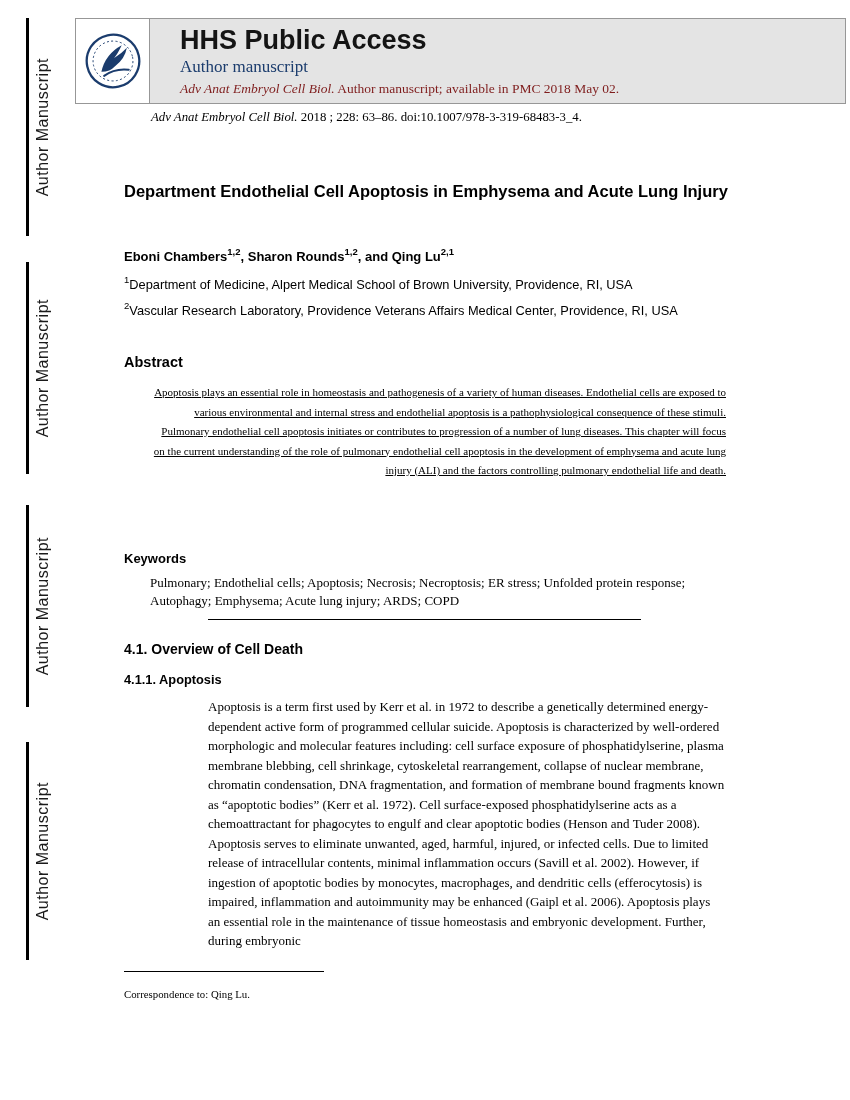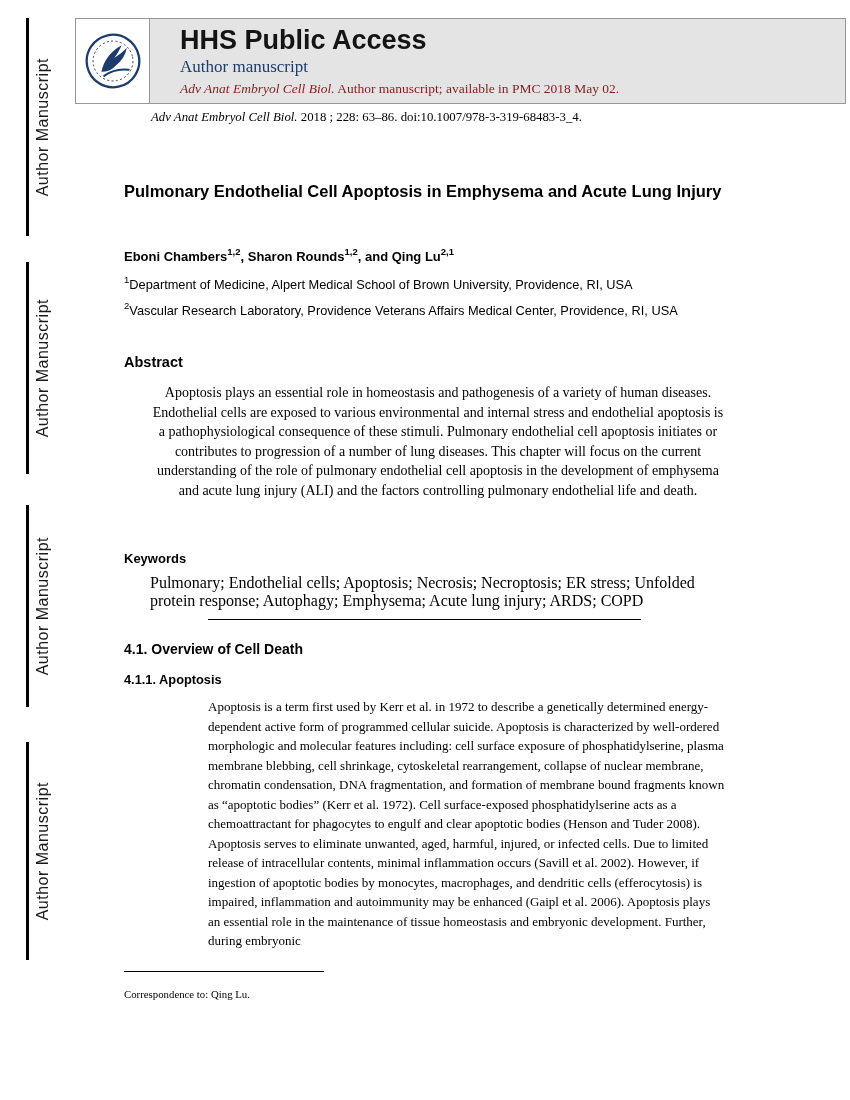--- a/index.html
+++ b/index.html
@@ -64,29 +64,29 @@
   .affil1 { top:271px; }
   .affil2 { top:297px; }
 
   
   .h-abstract {
     position:absolute; left:124px; top:354px;
     font-family:"Liberation Sans", sans-serif; font-weight:bold; font-size:14.5px;
   }
   .abstract-body {
     position:absolute; left:150px; top:383px; width:576px;
-    font-size:14px; line-height:19.5px; text-align:center;
+    font-size:11px; line-height:19.5px; text-align:right;text-decoration:underline;
   }
   .h-keywords {
     position:absolute; left:124px; top:551px;
     font-family:"Liberation Sans", sans-serif; font-weight:bold; font-size:13px;
   }
   .keywords-body {
     position:absolute; left:150px; top:574px; width:576px;
-    font-size:16px; line-height:18px;
+    font-size:13px; line-height:18px;
   }
   .kw-rule { position:absolute; left:208px; top:619px; width:433px; border-top:1.3px solid #000; }
 
   
   .h-section {
     position:absolute; left:124px; top:641px;
     font-family:"Liberation Sans", sans-serif; font-weight:bold; font-size:14px;
   }
   .h-subsection {
     position:absolute; left:124px; top:672px;
@@ -136,21 +136,21 @@
     <div class="hdr-title">HHS Public Access</div>
     <div class="hdr-sub">Author manuscript</div>
     <div class="hdr-cite"><span class="italic">Adv Anat Embryol Cell Biol.</span><span> Author manuscript; available in PMC 2018 May 02.</span></div>
   </div>
 </div>
 
 <div class="pub">
   <div class="pub-cite"><span class="italic">Adv Anat Embryol Cell Biol.</span><span> 2018 ; 228: 63–86. doi:10.1007/978-3-319-68483-3_4.</span></div>
 </div>
 
-<div class="title">Pulmonary Endothelial Cell Apoptosis in Emphysema and Acute Lung Injury</div>
+<div class="title">Department Endothelial Cell Apoptosis in Emphysema and Acute Lung Injury</div>
 
 <div class="authors"><span>Eboni Chambers</span><sup>1,2</sup><span>, </span><span>Sharon Rounds</span><sup>1,2</sup><span>, and </span><span>Qing Lu</span><sup>2,1</sup></div>
 
 <div class="affil affil1"><sup>1</sup><span>Department of Medicine, Alpert Medical School of Brown University, Providence, RI, USA</span></div>
 <div class="affil affil2"><sup>2</sup><span>Vascular Research Laboratory, Providence Veterans Affairs Medical Center, Providence, RI, USA</span></div>
 
 <div class="h-abstract">Abstract</div>
 <div class="abstract-body">Apoptosis plays an essential role in homeostasis and pathogenesis of a variety of human diseases. Endothelial cells are exposed to various environmental and internal stress and endothelial apoptosis is a pathophysiological consequence of these stimuli. Pulmonary endothelial cell apoptosis initiates or contributes to progression of a number of lung diseases. This chapter will focus on the current understanding of the role of pulmonary endothelial cell apoptosis in the development of emphysema and acute lung injury (ALI) and the factors controlling pulmonary endothelial life and death.</div>
 
 <div class="h-keywords">Keywords</div>

